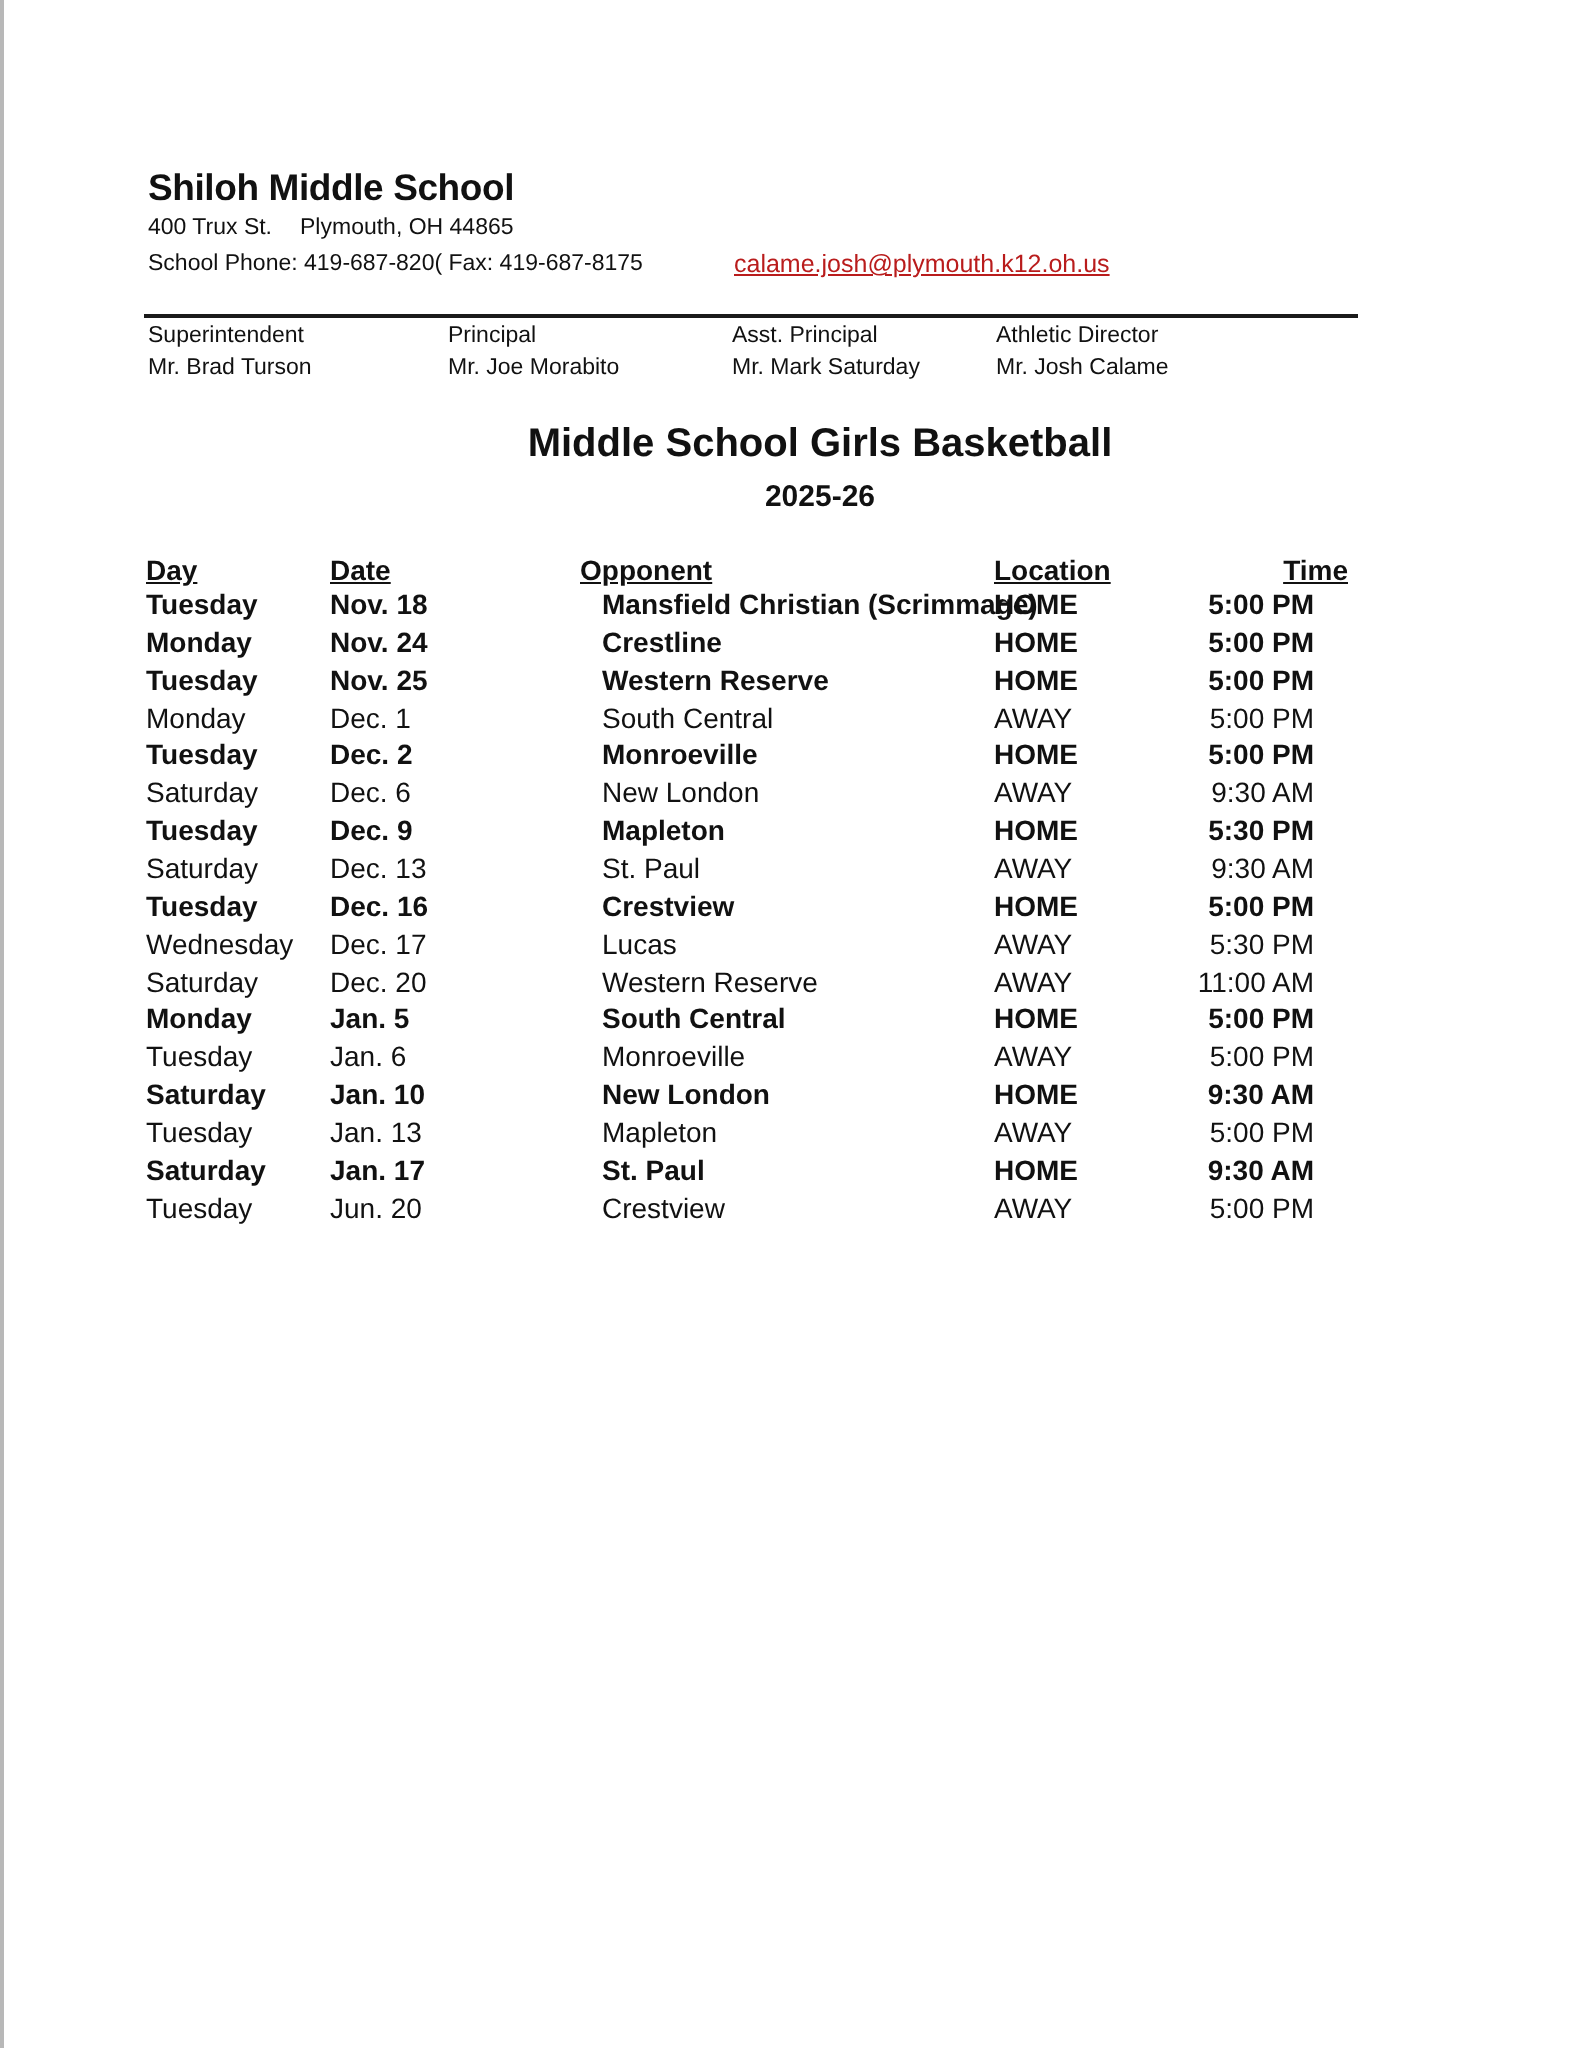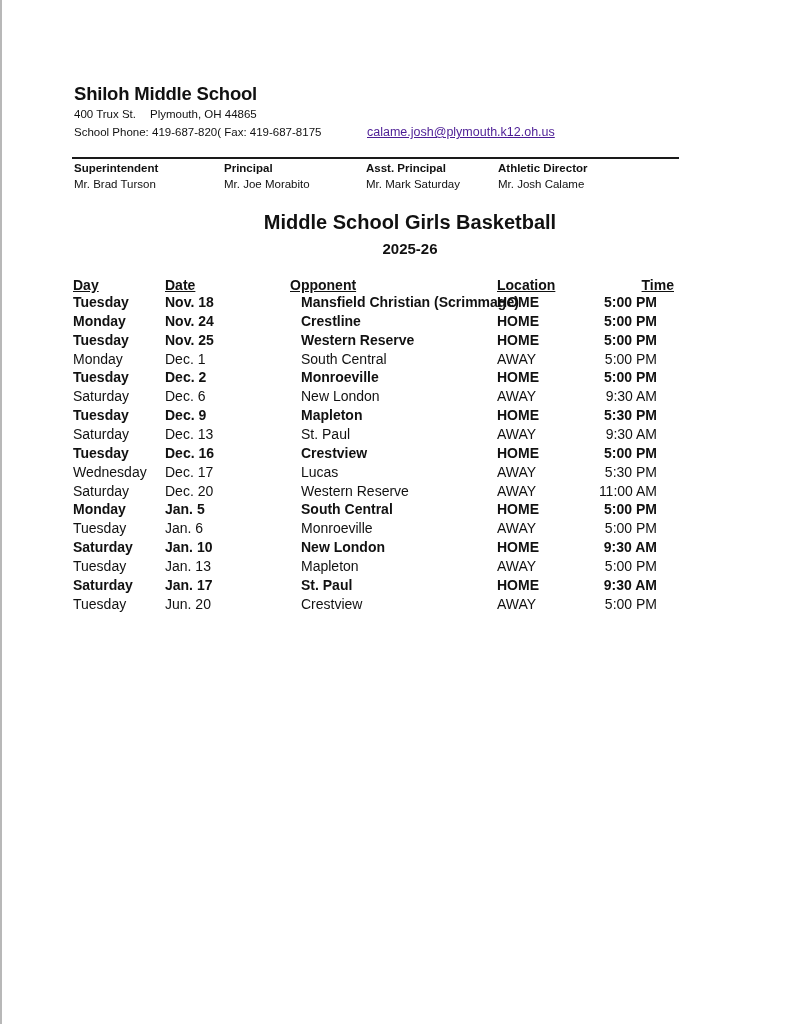--- a/index.html
+++ b/index.html
@@ -5,24 +5,24 @@
     html, body { margin: 0; padding: 0; }
     body {
       width: 791px; height: 1024px; background: #ffffff; position: relative; overflow: hidden;
       font-family: "Liberation Sans", sans-serif; color: #111;
     }
     .left-edge { position: absolute; left: 0; top: 0; width: 2px; height: 1024px; background: #b8b8b8; }
     .school-name { position: absolute; left: 74px; top: 83px; font-size: 18.5px; font-weight: bold; letter-spacing: -0.2px; }
     .addr { position: absolute; left: 74px; top: 108px; font-size: 11.5px; }
     .addr .city { margin-left: 14px; }
     .phone { position: absolute; left: 74px; top: 126px; font-size: 11.5px; }
-    .email { position: absolute; left: 367px; top: 125px; font-size: 12.5px; color: #4c1d95; text-decoration: underline; }
+    .email { position: absolute; left: 367px; top: 125px; font-size: 12.5px; color: #b91c1c; text-decoration: underline; }
     .rule { position: absolute; left: 72px; top: 157px; width: 607px; height: 2px; background: #1a1a1a; }
     .staff { position: absolute; top: 161px; font-size: 11.5px; }
-    .staff .role { font-weight: bold; display: block; line-height: 15px; }
+    .staff .role { font-weight: normal; display: block; line-height: 15px; }
     .staff .person { display: block; line-height: 17px; }
     .title { position: absolute; left: 0; width: 820px; text-align: center; top: 211px; font-size: 20px; font-weight: bold; }
     .season { position: absolute; left: 0; width: 820px; text-align: center; top: 240px; font-size: 15px; font-weight: bold; }
     .hdr { position: absolute; top: 277px; font-size: 14px; font-weight: bold; text-decoration: underline; }
     .row { position: absolute; left: 0; width: 791px; height: 19px; font-size: 14px; }
     .row.bold { font-weight: bold; }
     .cell { position: absolute; top: 0; white-space: nowrap; }
     .c-day { left: 73px; }
     .c-date { left: 165px; }
     .c-opp { left: 273px; padding-left: 28px; }

